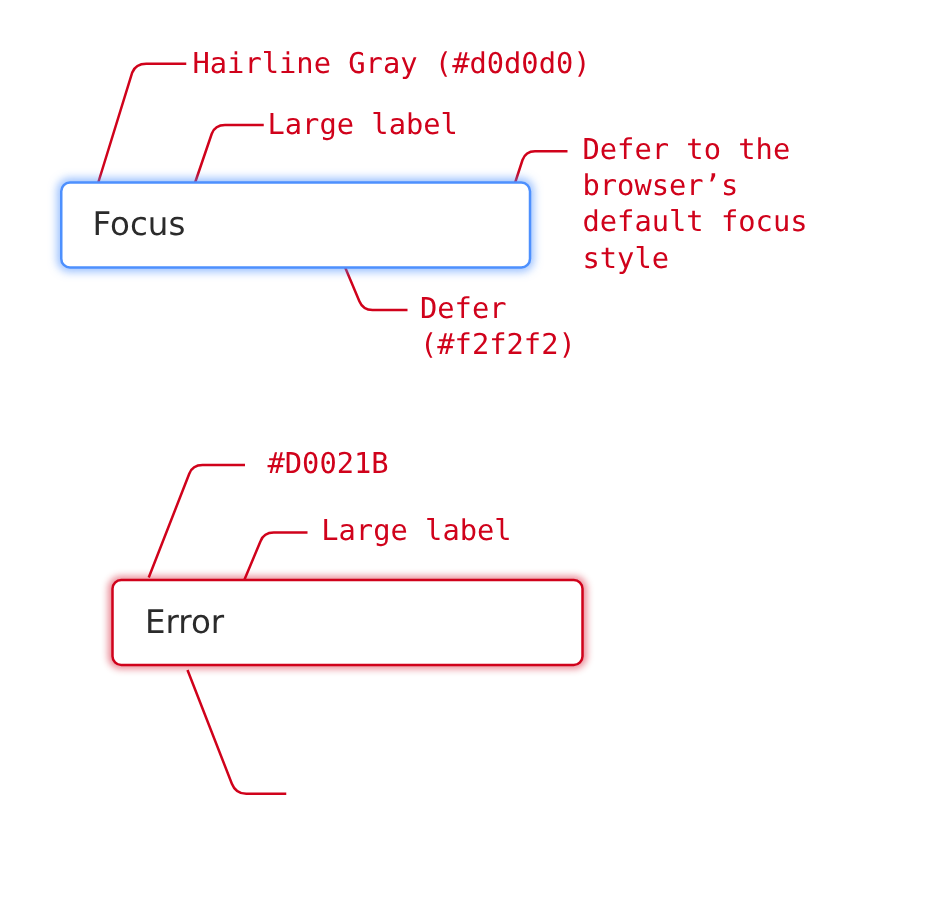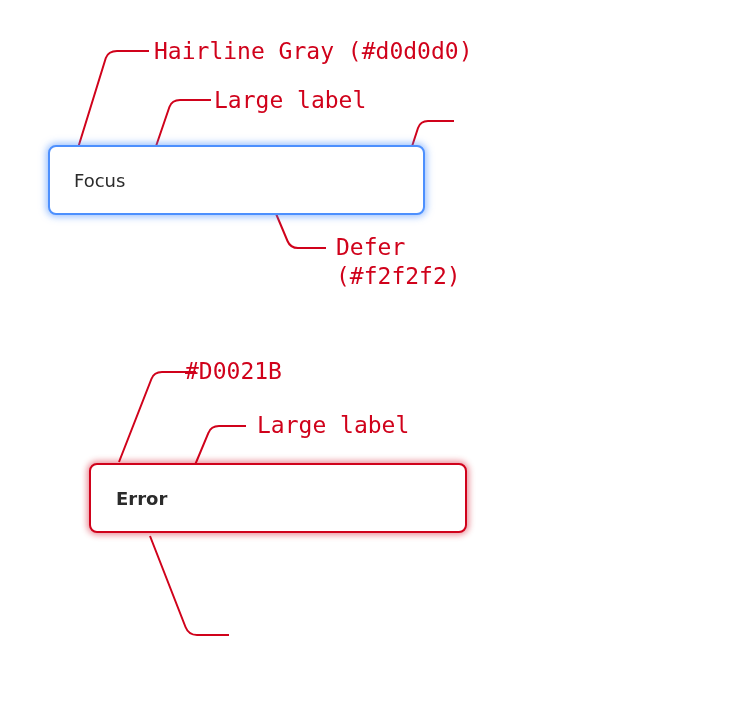--- a/index.html
+++ b/index.html
@@ -39,42 +39,41 @@
     color:var(--red);
     white-space:pre-line;
   }
   .field{
     position:absolute;
     box-sizing:border-box;
     height:70px;
     border-radius:8px;
     background:#fff;
     font-family:"DejaVu Sans",sans-serif;
-    font-size:18px;
+    font-size:26px;
     color:var(--input-text);
     padding:0 0 0 24px;
     outline:none;
   }
   .field-focus{
     left:48px;top:145px;width:377px;
     border:2px solid var(--focus-blue);
     box-shadow:0 0 7px 2px var(--focus-glow);
   }
   .field-error{
     left:89px;top:463px;width:378px;
     border:2px solid var(--red);
     box-shadow:0 0 6px 2px var(--error-glow);
     padding-left:25px;
-    font-weight:bold;
   }
   #ann-hairline{left:154px;top:37px;}
   #ann-label-focus{left:214px;top:86px;}
   #ann-defer{left:466px;top:106px;}
   #ann-white{left:336px;top:233px;}
-  #ann-error-border{left:185px;top:357px;}
+  #ann-error-border{left:214px;top:357px;}
   #ann-label-error{left:257px;top:411px;}
   #ann-dropshadow{left:237px;top:620px;}
 </style>
 </head>
 <body>
 
 <div class="canvas">
 
   <svg class="leaders" viewBox="0 0 740 718" xmlns="http://www.w3.org/2000/svg">
     <path class="leader" d="M149 51 H117 Q108.5 51 105.8 58 L78 148"></path>
@@ -83,20 +82,24 @@
     <path class="leader" d="M269 197 L287.5 241 Q290.4 248 298 248 H326"></path>
     <path class="leader" d="M196 372 H162 Q154 372 151.4 379 L119 462"></path>
     <path class="leader" d="M246 426 H219 Q211 426 208.4 433 L190 477"></path>
     <path class="leader" d="M150 536 L185.5 627 Q188.6 635 197 635 H229"></path>
   </svg>
 
   <div class="annotation" id="ann-hairline">Hairline Gray (#d0d0d0)</div>
 
   <div class="annotation" id="ann-label-focus">Large label</div>
 
+  <div class="annotation" id="ann-defer">Defer to the
+browser’s
+default focus
+style</div>
 
   <div class="annotation" id="ann-white">Defer
 (#f2f2f2)</div>
 
   <input type="text" class="field field-focus" value="Focus" style="">
 
   <div class="annotation" id="ann-error-border">#D0021B</div>
 
   <div class="annotation" id="ann-label-error">Large label</div>
 

